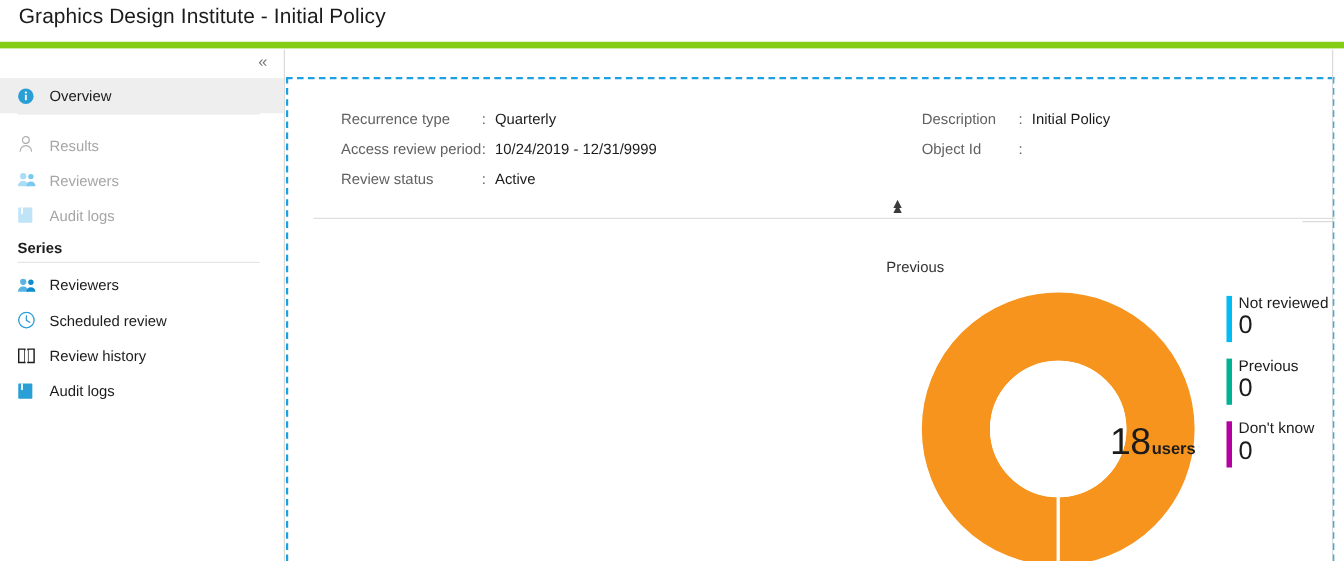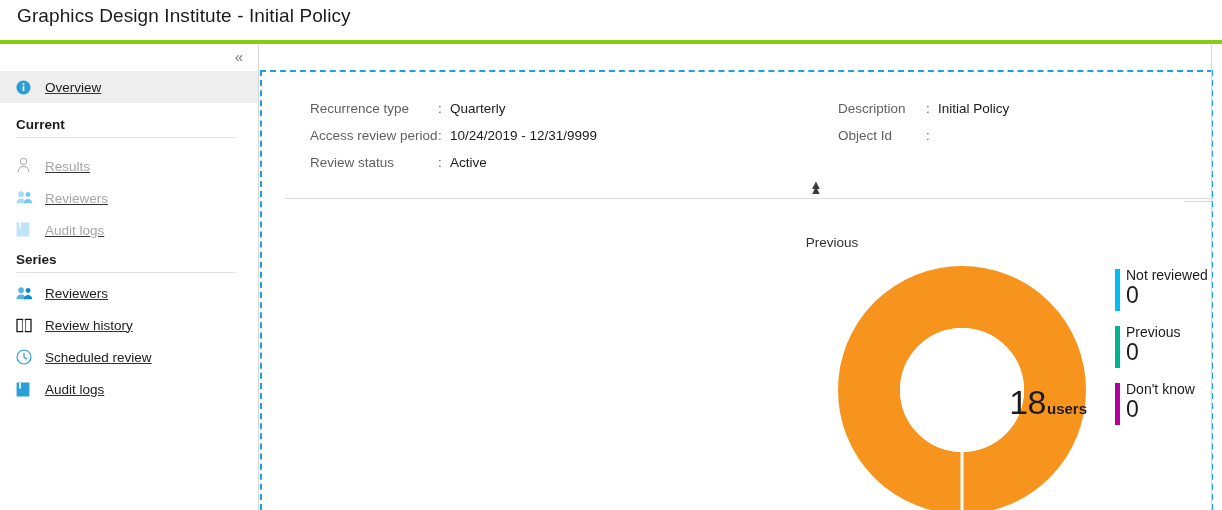--- a/index.html
+++ b/index.html
@@ -16,21 +16,21 @@
     -webkit-font-smoothing: antialiased;
   }
 
   
   .app-header {
     position: absolute;
     left: 0; top: 0;
     width: 1222px;
     height: 44px;
     background: #ffffff;
-    border-bottom: 4px solid #84cc16;
+    border-bottom: 6px solid #84cc16;
     box-sizing: border-box;
     padding-left: 14px;
   }
   .app-title {
     position: absolute;
     left: 17px;
     top: 5px;
     font-size: 19px;
     font-weight: 400;
     color: #1b1b1b;
@@ -66,21 +66,20 @@
   }
 
   .nav-item {
     position: relative;
     height: 32px;
     display: flex;
     align-items: center;
     padding-left: 16px;
     box-sizing: border-box;
     cursor: pointer;
-    text-decoration: underline;
   }
   .nav-item.selected { background: #eeeeee; }
   .nav-item.disabled { cursor: default; align-items: flex-end; }
   .nav-icon {
     width: 22px;
     min-width: 22px;
     height: 18px;
     display: flex;
     align-items: center;
     justify-content: flex-start;
@@ -285,21 +284,20 @@
     <span class="nav-icon">
       <svg width="15" height="15" viewBox="0 0 16 16">
         <circle cx="8" cy="8" r="7.5" fill="#2a9fd6"></circle>
         <rect x="7.1" y="6.6" width="1.8" height="5.2" fill="#ffffff"></rect>
         <circle cx="8" cy="4.4" r="1.1" fill="#ffffff"></circle>
       </svg>
     </span>
     <span class="nav-label">Overview</span>
   </div>
 
-  <div class="nav-group-title">Current</div>
   <div class="nav-divider"></div>
 
   <div class="nav-item disabled">
     <span class="nav-icon">
       <svg width="15" height="16" viewBox="0 0 16 17">
         <circle cx="8" cy="4.6" r="3.3" fill="none" stroke="#b0b0b0" stroke-width="1.2"></circle>
         <path d="M2.4 16c0-3.6 2.5-6 5.6-6s5.6 2.4 5.6 6" fill="none" stroke="#b0b0b0" stroke-width="1.2"></path>
       </svg>
     </span>
     <span class="nav-label">Results</span>
@@ -337,37 +335,37 @@
         <path d="M0.4 13.6c0-3 2.2-5 5-5s5 2 5 5z" fill="#59b4e3"></path>
         <circle cx="12.8" cy="4.4" r="2.6" fill="#0f8ccd"></circle>
         <path d="M8.4 13.6c0-2.6 1.9-4.4 4.4-4.4s4.4 1.8 4.4 4.4z" fill="#0f8ccd"></path>
       </svg>
     </span>
     <span class="nav-label">Reviewers</span>
   </div>
 
   <div class="nav-item">
     <span class="nav-icon">
+      <svg width="16" height="16" viewBox="0 0 16 16">
+        <circle cx="8" cy="8" r="7" fill="none" stroke="#2a9fd6" stroke-width="1.2"></circle>
+        <path d="M8 4.1v4.2l3 1.7" fill="none" stroke="#2a9fd6" stroke-width="1.2" stroke-linecap="round"></path>
+      </svg>
+    </span>
+    <span class="nav-label">Scheduled review</span>
+  </div>
+
+  <div class="nav-item">
+    <span class="nav-icon">
       <svg width="16" height="15" viewBox="0 0 16 15">
         <path d="M1 1.4h5.6v12.2H1z" fill="#ffffff" stroke="#1b1b1b" stroke-width="1.3"></path>
         <path d="M9.4 1.4H15v12.2H9.4z" fill="#ffffff" stroke="#1b1b1b" stroke-width="1.3"></path>
         <path d="M6.6 2.3h2.8v10.6H6.6z" fill="#ffffff"></path>
       </svg>
     </span>
     <span class="nav-label">Review history</span>
-  </div>
-
-  <div class="nav-item">
-    <span class="nav-icon">
-      <svg width="16" height="16" viewBox="0 0 16 16">
-        <circle cx="8" cy="8" r="7" fill="none" stroke="#2a9fd6" stroke-width="1.2"></circle>
-        <path d="M8 4.1v4.2l3 1.7" fill="none" stroke="#2a9fd6" stroke-width="1.2" stroke-linecap="round"></path>
-      </svg>
-    </span>
-    <span class="nav-label">Scheduled review</span>
   </div>
 
   <div class="nav-item">
     <span class="nav-icon">
       <svg width="14" height="15" viewBox="0 0 14 15">
         <rect x="0.6" y="0.6" width="12.8" height="13.8" rx="0.6" fill="#2a9fd6"></rect>
         <rect x="3.2" y="0.6" width="1.6" height="6" fill="#ffffff"></rect>
       </svg>
     </span>
     <span class="nav-label">Audit logs</span>

